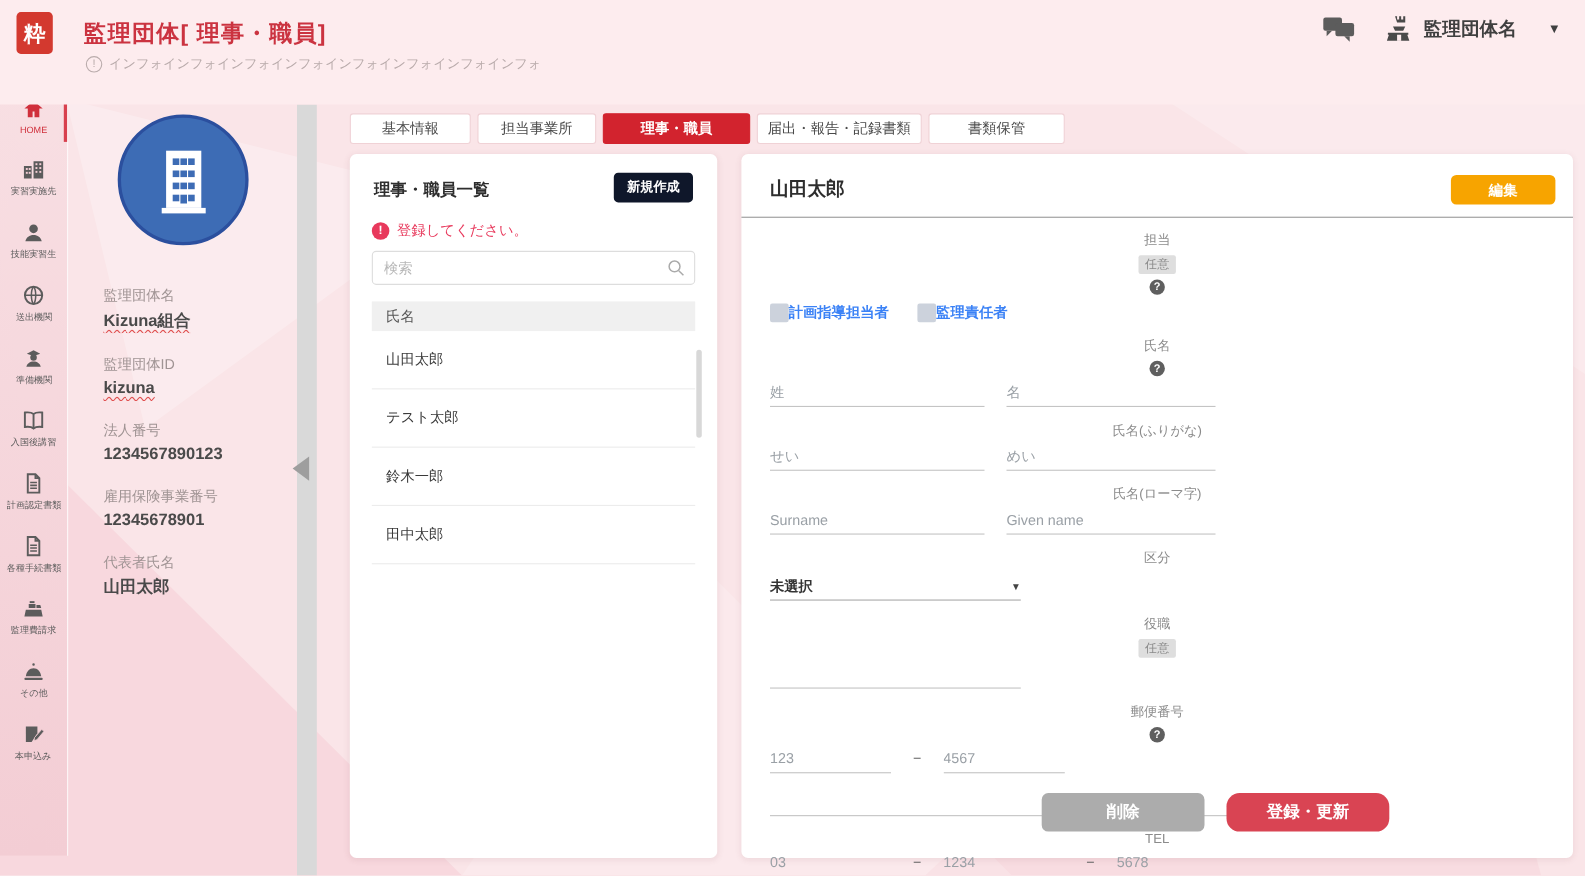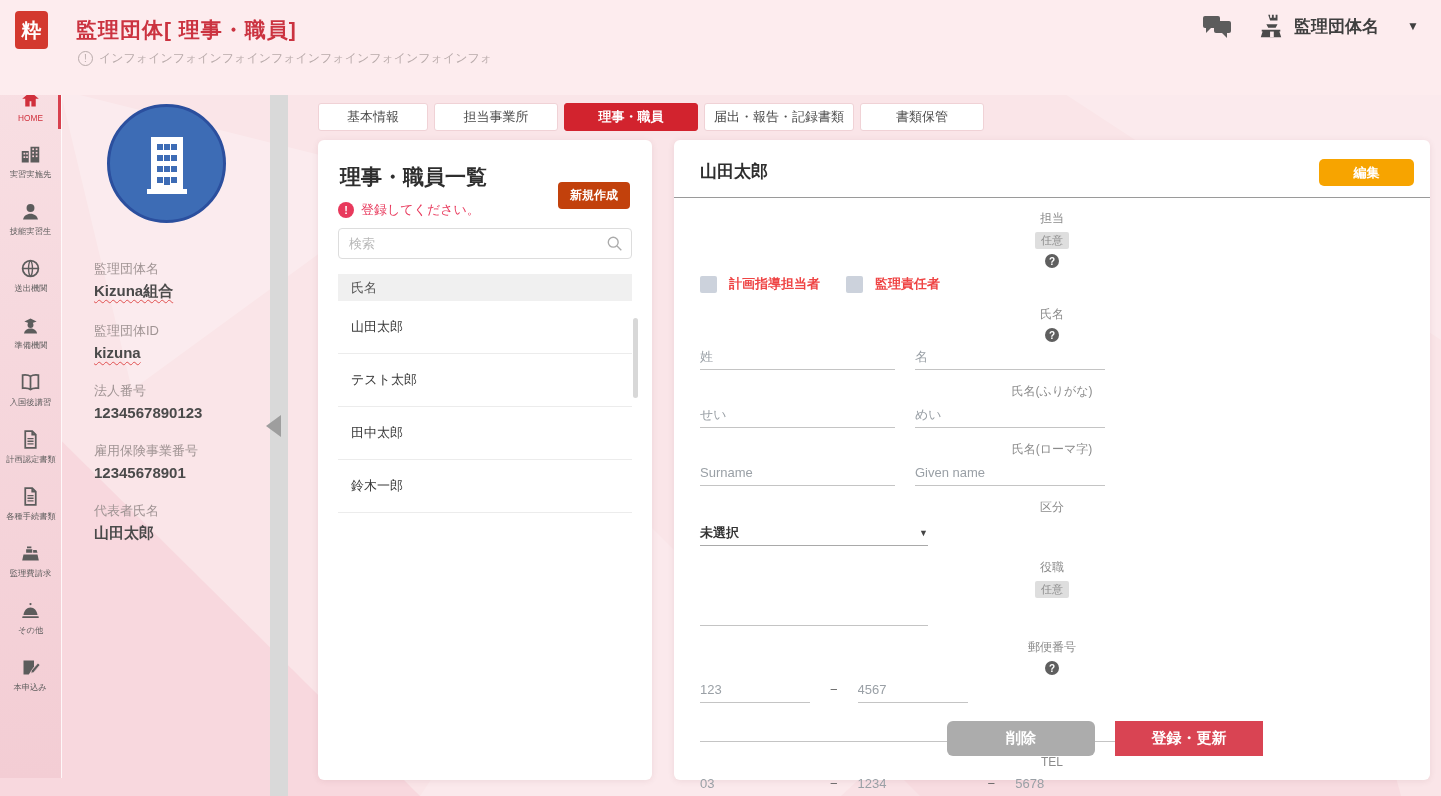--- a/index.html
+++ b/index.html
@@ -53,29 +53,29 @@
   .divcol { position:absolute; left:270px; top:95px; width:18px; height:701px; background:#d9d9d9; z-index:3; cursor:pointer; }
   .collapse-arrow { position:absolute; left:-4px; top:320px; width:0; height:0;
     border-top:11px solid transparent; border-bottom:11px solid transparent; border-right:15px solid #9e9e9e; }
 
   
   .main { position:absolute; left:288px; top:95px; width:1153px; height:701px; z-index:2; }
   .tabs { position:absolute; left:30px; top:8px; display:flex; gap:6px; }
   .tab { height:28px; background:#fff; border:1px solid #f0d2d6; border-radius:3px; color:#4a4a4a;
     font-size:13px; display:flex; align-items:center; justify-content:center; cursor:pointer;text-align:right; }
   .tab.active { background:#d2232e; border-color:#d2232e; color:#fff; font-weight:700; }
-  .tw0{width:110px}.tw1{width:124px}.tw2{width:134px}.tw3{width:150px}.tw4{width:124px}
+  .tw0{width:110px}.tw1{width:108px}.tw2{width:134px}.tw3{width:150px}.tw4{width:124px}
 
   .card { background:#fff; border-radius:6px; box-shadow:0 1px 6px rgba(120,60,70,.10); position:absolute; }
 
   
   .list-card { left:30px; top:45px; width:334px; height:640px; }
-  .list-title { position:absolute; left:22px; top:23px; font-size:21px; font-weight:700; color:#2e2e2e; }
-  .btn-create { position:absolute; right:22px; top:17px; width:72px; height:27px; background:#c2410c; color:#fff;
-    border:none; border-radius:4px; font-size:12px; font-weight:700; cursor:pointer;margin-top:25px; }
+  .list-title { position:absolute; left:22px; top:23px; font-size:15px; font-weight:700; color:#2e2e2e; }
+  .btn-create { position:absolute; right:22px; top:17px; width:72px; height:27px; background:#0f172a; color:#fff;
+    border:none; border-radius:4px; font-size:12px; font-weight:700; cursor:pointer; }
   .alert-row { position:absolute; left:20px; top:61px; display:flex; align-items:center; gap:7px; color:#e8395c; font-size:13px; }
   .alert-ico { width:16px; height:16px; border-radius:50%; background:#e8395c; color:#fff; font-size:11px; font-weight:700;
     display:flex; align-items:center; justify-content:center; flex:0 0 16px; }
   .search-wrap { position:absolute; left:20px; top:88px; width:294px; height:31px; }
   .search-input { width:100%; height:100%; border:1px solid #ddd; border-radius:4px; padding:0 32px 0 10px; font-size:13px; color:#333;
     font-family:inherit; outline:none; }
   .search-input::placeholder { color:#b7b7b7; }
   .search-ico { position:absolute; right:9px; top:7px; width:17px; height:17px; color:#aaa; }
   .col-head { position:absolute; left:20px; top:134px; width:294px; height:27px; background:#f0f0f0; display:flex; align-items:center;
     padding-left:13px; font-size:13px; color:#555; }
@@ -89,37 +89,37 @@
   .form-title { position:absolute; left:26px; top:20px; font-size:17px; font-weight:700; color:#2e2e2e; }
   .btn-edit { position:absolute; right:16px; top:19px; width:95px; height:27px; background:#f7a400; color:#fff;
     border:none; border-radius:5px; font-size:13px; font-weight:700; cursor:pointer; }
   .form-divider { position:absolute; left:0; top:57px; width:100%; border-bottom:1px solid #9a9a9a; }
   .form-body { position:absolute; left:26px; top:70px; width:704px; }
   .flabel { font-size:12px; color:#8b8b8b; display:flex; align-items:center; gap:5px;flex-direction:column; }
   .badge { background:#dedede; color:#8a8a8a; font-size:11px; padding:1px 6px; border-radius:2px; }
   .help { width:14px; height:14px; border-radius:50%; background:#5f5f5f; color:#fff; font-size:10px; font-weight:700;
     display:inline-flex; align-items:center; justify-content:center; cursor:pointer; }
   .cb-row { display:flex; align-items:center; gap:26px; margin-top:7px; }
-  .cb-item { display:flex; align-items:center; gap:12px; font-size:13px; font-weight:600; color:#ef4444; cursor:pointer; }
+  .cb-item { display:flex; align-items:center; gap:0; font-size:13px; font-weight:600; color:#3b82f6; cursor:pointer; }
   .cb-box { width:17px; height:17px; background:#ccd2dc; border-radius:2px; }
   .fgroup { margin-top:13px; }
   .frow { display:flex; gap:20px; margin-top:2px; }
   .u-input { border:none; border-bottom:1px solid #c4c4c4; height:26px; font-size:13px; color:#333; outline:none; background:transparent;
     font-family:inherit; }
   .u-input::placeholder { color:#9aa0a6; }
   .w195{width:195px}.w190{width:190px}.w110{width:110px}.w228{width:228px}.w455{width:455px}
   .dash { color:#666; font-size:13px; align-self:flex-end; padding-bottom:6px; }
   .select-box { width:228px; height:26px; border-bottom:1px solid #a9a9a9; display:flex; align-items:center;
     justify-content:space-between; cursor:pointer; margin-top:4px; }
   .select-val { font-size:13px; font-weight:600; color:#333; }
   .select-arrow { font-size:9px; color:#444; }
   .btn-delete { position:absolute; left:273px; top:581px; width:148px; height:35px; background:#acacac; color:#fff;
     border:none; border-radius:6px; font-size:15px; font-weight:700; cursor:pointer; }
   .btn-submit { position:absolute; left:441px; top:581px; width:148px; height:35px; background:#d94453; color:#fff;
-    border:none; border-radius:0; font-size:15px; font-weight:700; cursor:pointer; }
+    border:none; border-radius:12px; font-size:15px; font-weight:700; cursor:pointer; }
 </style>
 </head>
 <body>
 
 <div class="bg-tex">
   <div class="tri t1"></div>
     <div class="tri t2"></div>
     <div class="tri t3"></div>
     <div class="tri t4"></div>
     <div class="tri t5"></div>
@@ -313,22 +313,22 @@
       <input class="search-input" type="text" placeholder="検索" style="">
       <svg class="search-ico" viewBox="0 0 20 20">
         <circle cx="8.5" cy="8.5" r="5.8" fill="none" stroke="currentColor" stroke-width="1.6"></circle>
         <line x1="13" y1="13" x2="18" y2="18" stroke="currentColor" stroke-width="1.6"></line>
       </svg>
     </div>
     <div class="col-head">氏名</div>
     <div class="rows">
       <div class="lrow">山田太郎</div>
       <div class="lrow">テスト太郎</div>
+      <div class="lrow">鈴木一郎</div>
       <div class="lrow">田中太郎</div>
-      <div class="lrow">鈴木一郎</div>
     </div>
     <div class="list-scroll"></div>
   </div>
 
   <div class="card form-card">
     <div class="form-title">山田太郎</div>
     <button class="btn-edit">編集</button>
     <div class="form-divider"></div>
 
     <div class="form-body">

